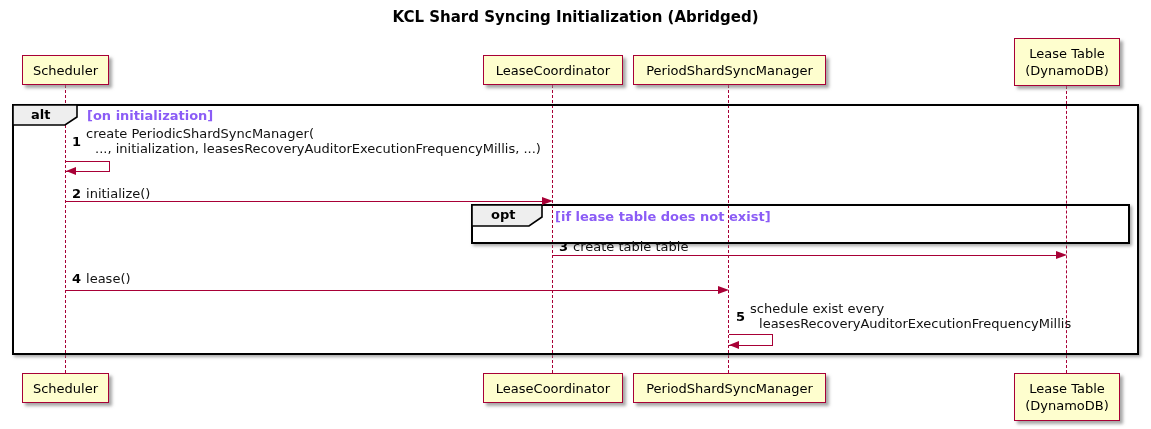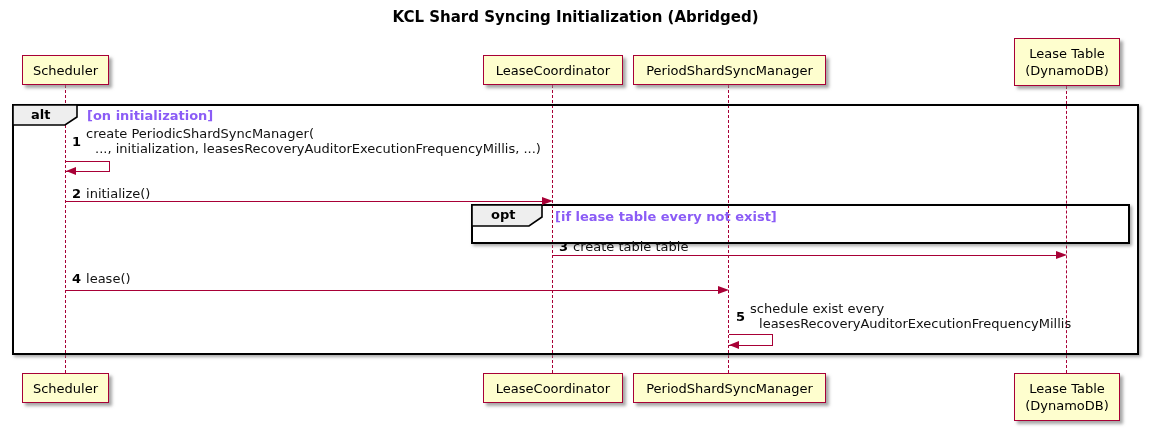--- a/index.html
+++ b/index.html
@@ -158,21 +158,21 @@
     </svg>
     <span class="op-label" style="left:17px;">alt</span>
     <span class="cond" style="left:73px; top:2px;">[on initialization]</span>
   </div>
 
   <div class="frame" style="left:471px; top:204px; width:659px; height:40px;">
     <svg class="pent-svg" width="74" height="23">
       <path d="M0,0 L70,0 L70,12 L57,21 L0,21 Z" fill="#EEEEEE" stroke="#000000" stroke-width="1.6"></path>
     </svg>
     <span class="op-label" style="left:18px;">opt</span>
-    <span class="cond" style="left:82px; top:3px;">[if lease table every not exist]</span>
+    <span class="cond" style="left:82px; top:3px;">[if lease table does not exist]</span>
   </div>
 
   <div class="msg" style="left:72px; top:126px;">
     <span class="num">1</span>
     <span>
       <span class="l1" style="display:block;">create PeriodicShardSyncManager(</span>
       <span class="l2" style="display:block;">..., initialization, leasesRecoveryAuditorExecutionFrequencyMillis, ...)</span>
     </span>
   </div>
   <div class="self-rect" style="left:66px; top:161px; width:44px; height:11px;"></div>

